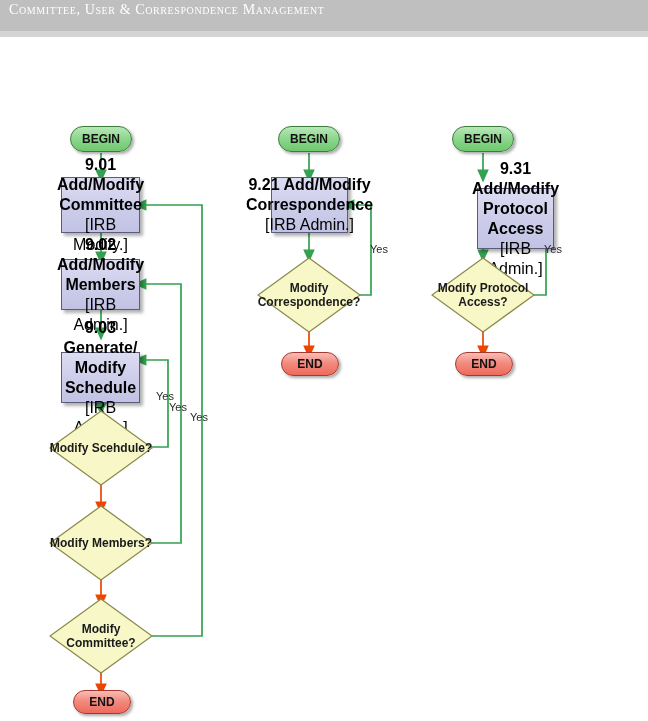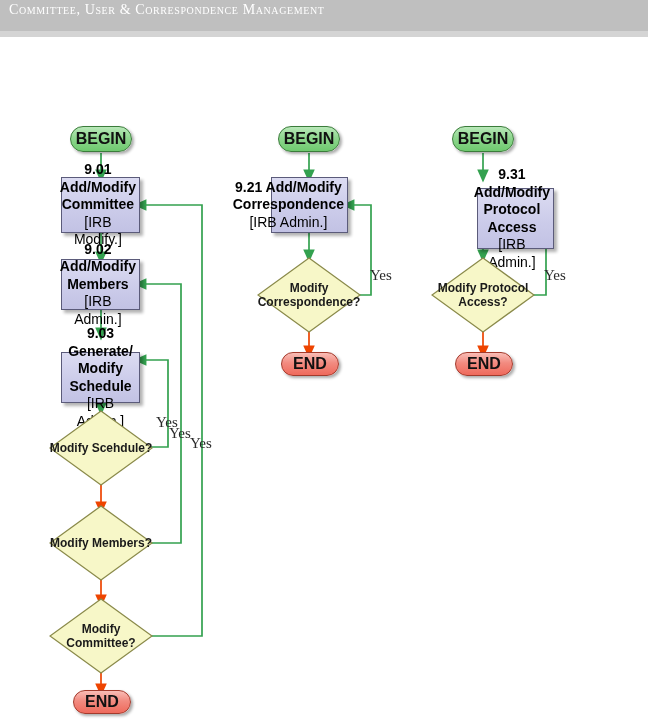--- a/index.html
+++ b/index.html
@@ -31,61 +31,60 @@
   
   #wires{position:absolute;left:0;top:0;width:648px;height:721px;}
 
   
   .node{position:absolute;box-sizing:border-box;}
 
   
   .term{
     border-radius:14px;
     display:flex;align-items:center;justify-content:center;
-    font-weight:bold;font-size:16px;color:#111;
+    font-weight:bold;font-size:12px;color:#111;
     box-shadow:2px 2px 3px rgba(0,0,0,.33);
   }
   .term.begin{
     background:linear-gradient(180deg,#b9e8b9 0%,#8fd78f 45%,#6ec96e 100%);
     border:1px solid #3b7c3b;
   }
   .term.end{
     background:linear-gradient(180deg,#f9bdb6 0%,#f28b80 45%,#ef6a5c 100%);
     border:1px solid #a33a2c;
   }
 
   
   .proc{
     background:linear-gradient(180deg,#dcdcf2 0%,#ccccea 55%,#c2c2e4 100%);
     border:1px solid #5b5b7a;
     box-shadow:3px 3px 3px rgba(0,0,0,.30);
-    display:flex;align-items:center;justify-content:flex-end;
+    display:flex;align-items:center;justify-content:center;
     text-align:center;line-height:1.25;
-    font-size:14px;color:#000;
+    font-size:16px;color:#000;
     padding:14px 3px;
   }
   .proc .b{font-weight:bold;}
   .proc .n{font-weight:normal;}
 
   
   .dec{display:block;}
   .dec .shape{position:absolute;left:0;top:0;width:100%;height:100%;}
   .dec .txt{
     position:absolute;left:0;top:0;width:100%;height:100%;
     display:flex;align-items:center;justify-content:center;
     text-align:center;font-size:12px;font-weight:bold;color:#1a1a1a;
     line-height:1.2;
   }
 
   
   .yes{
-    position:absolute;font-size:15px;color:#2a2a2a;
-    font-family:Liberation Serif, serif;
+    position:absolute;font-size:11px;color:#2a2a2a;
+    font-family:Liberation Sans, sans-serif;
     white-space:nowrap;
-    margin-top:24px;
   }
 </style>
 </head>
 <body>
 
 <div id="banner"></div>
 <div id="banner-strip"></div>
 <div id="banner-title">Committee, User &amp; Correspondence Management</div>
 
 <svg id="wires" viewBox="0 0 648 721" xmlns="http://www.w3.org/2000/svg">

